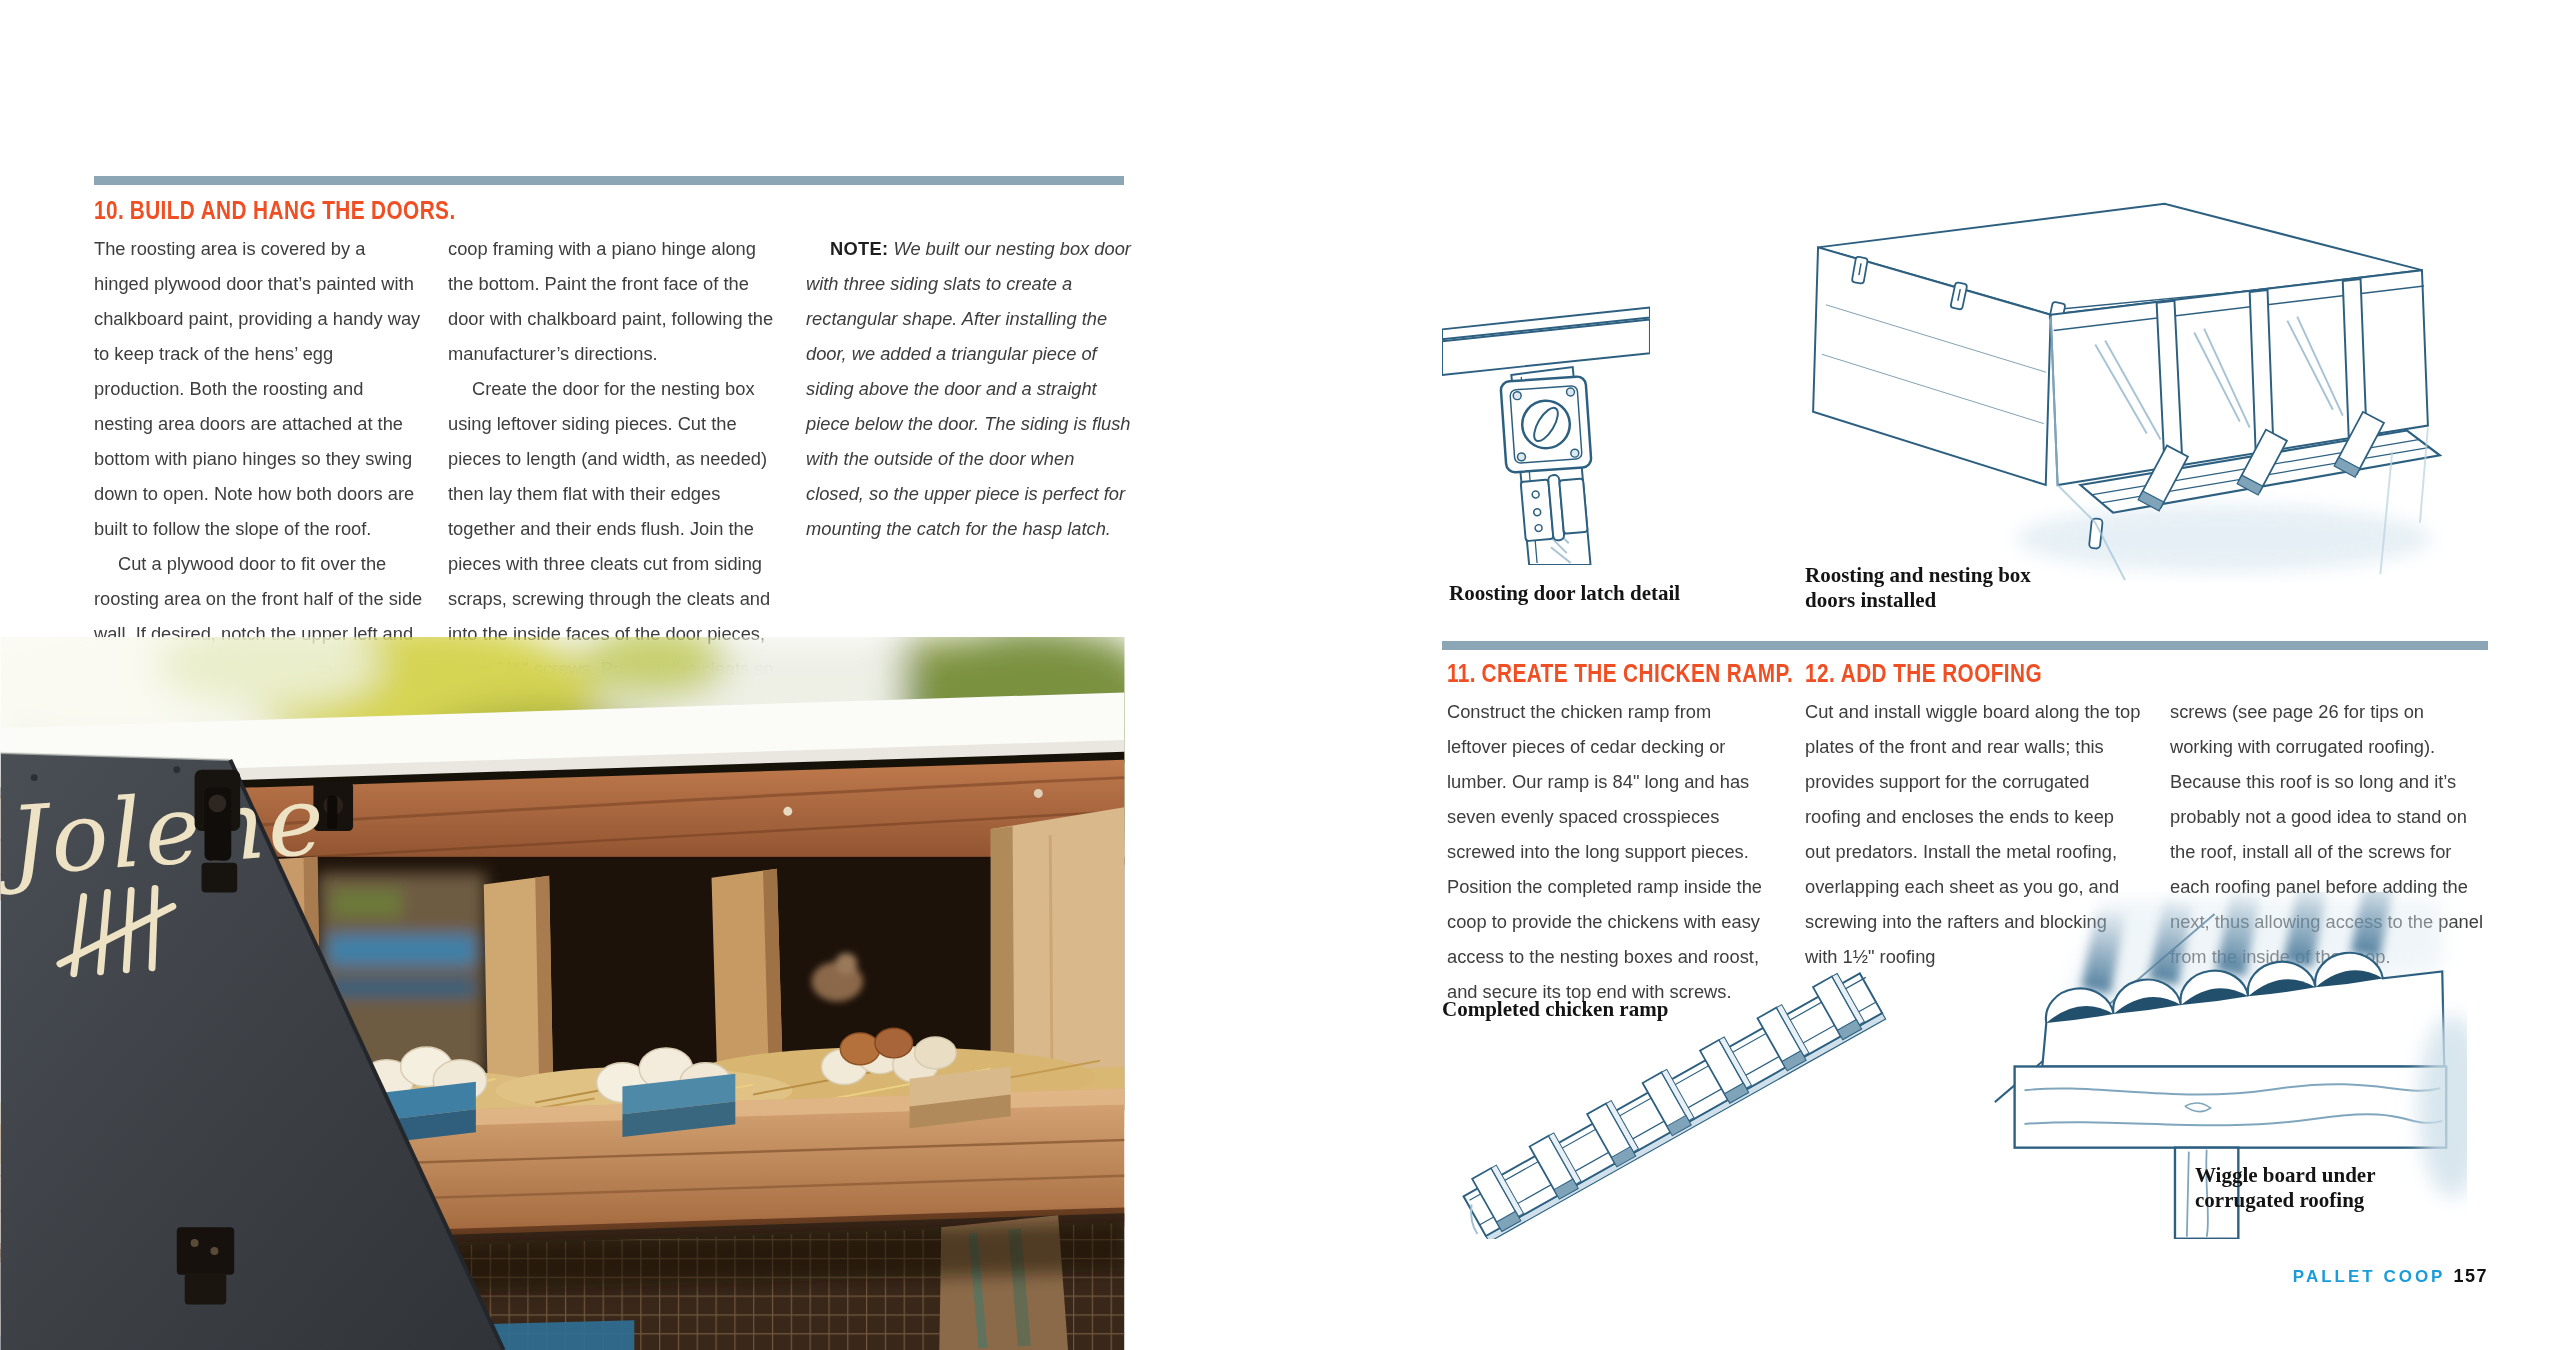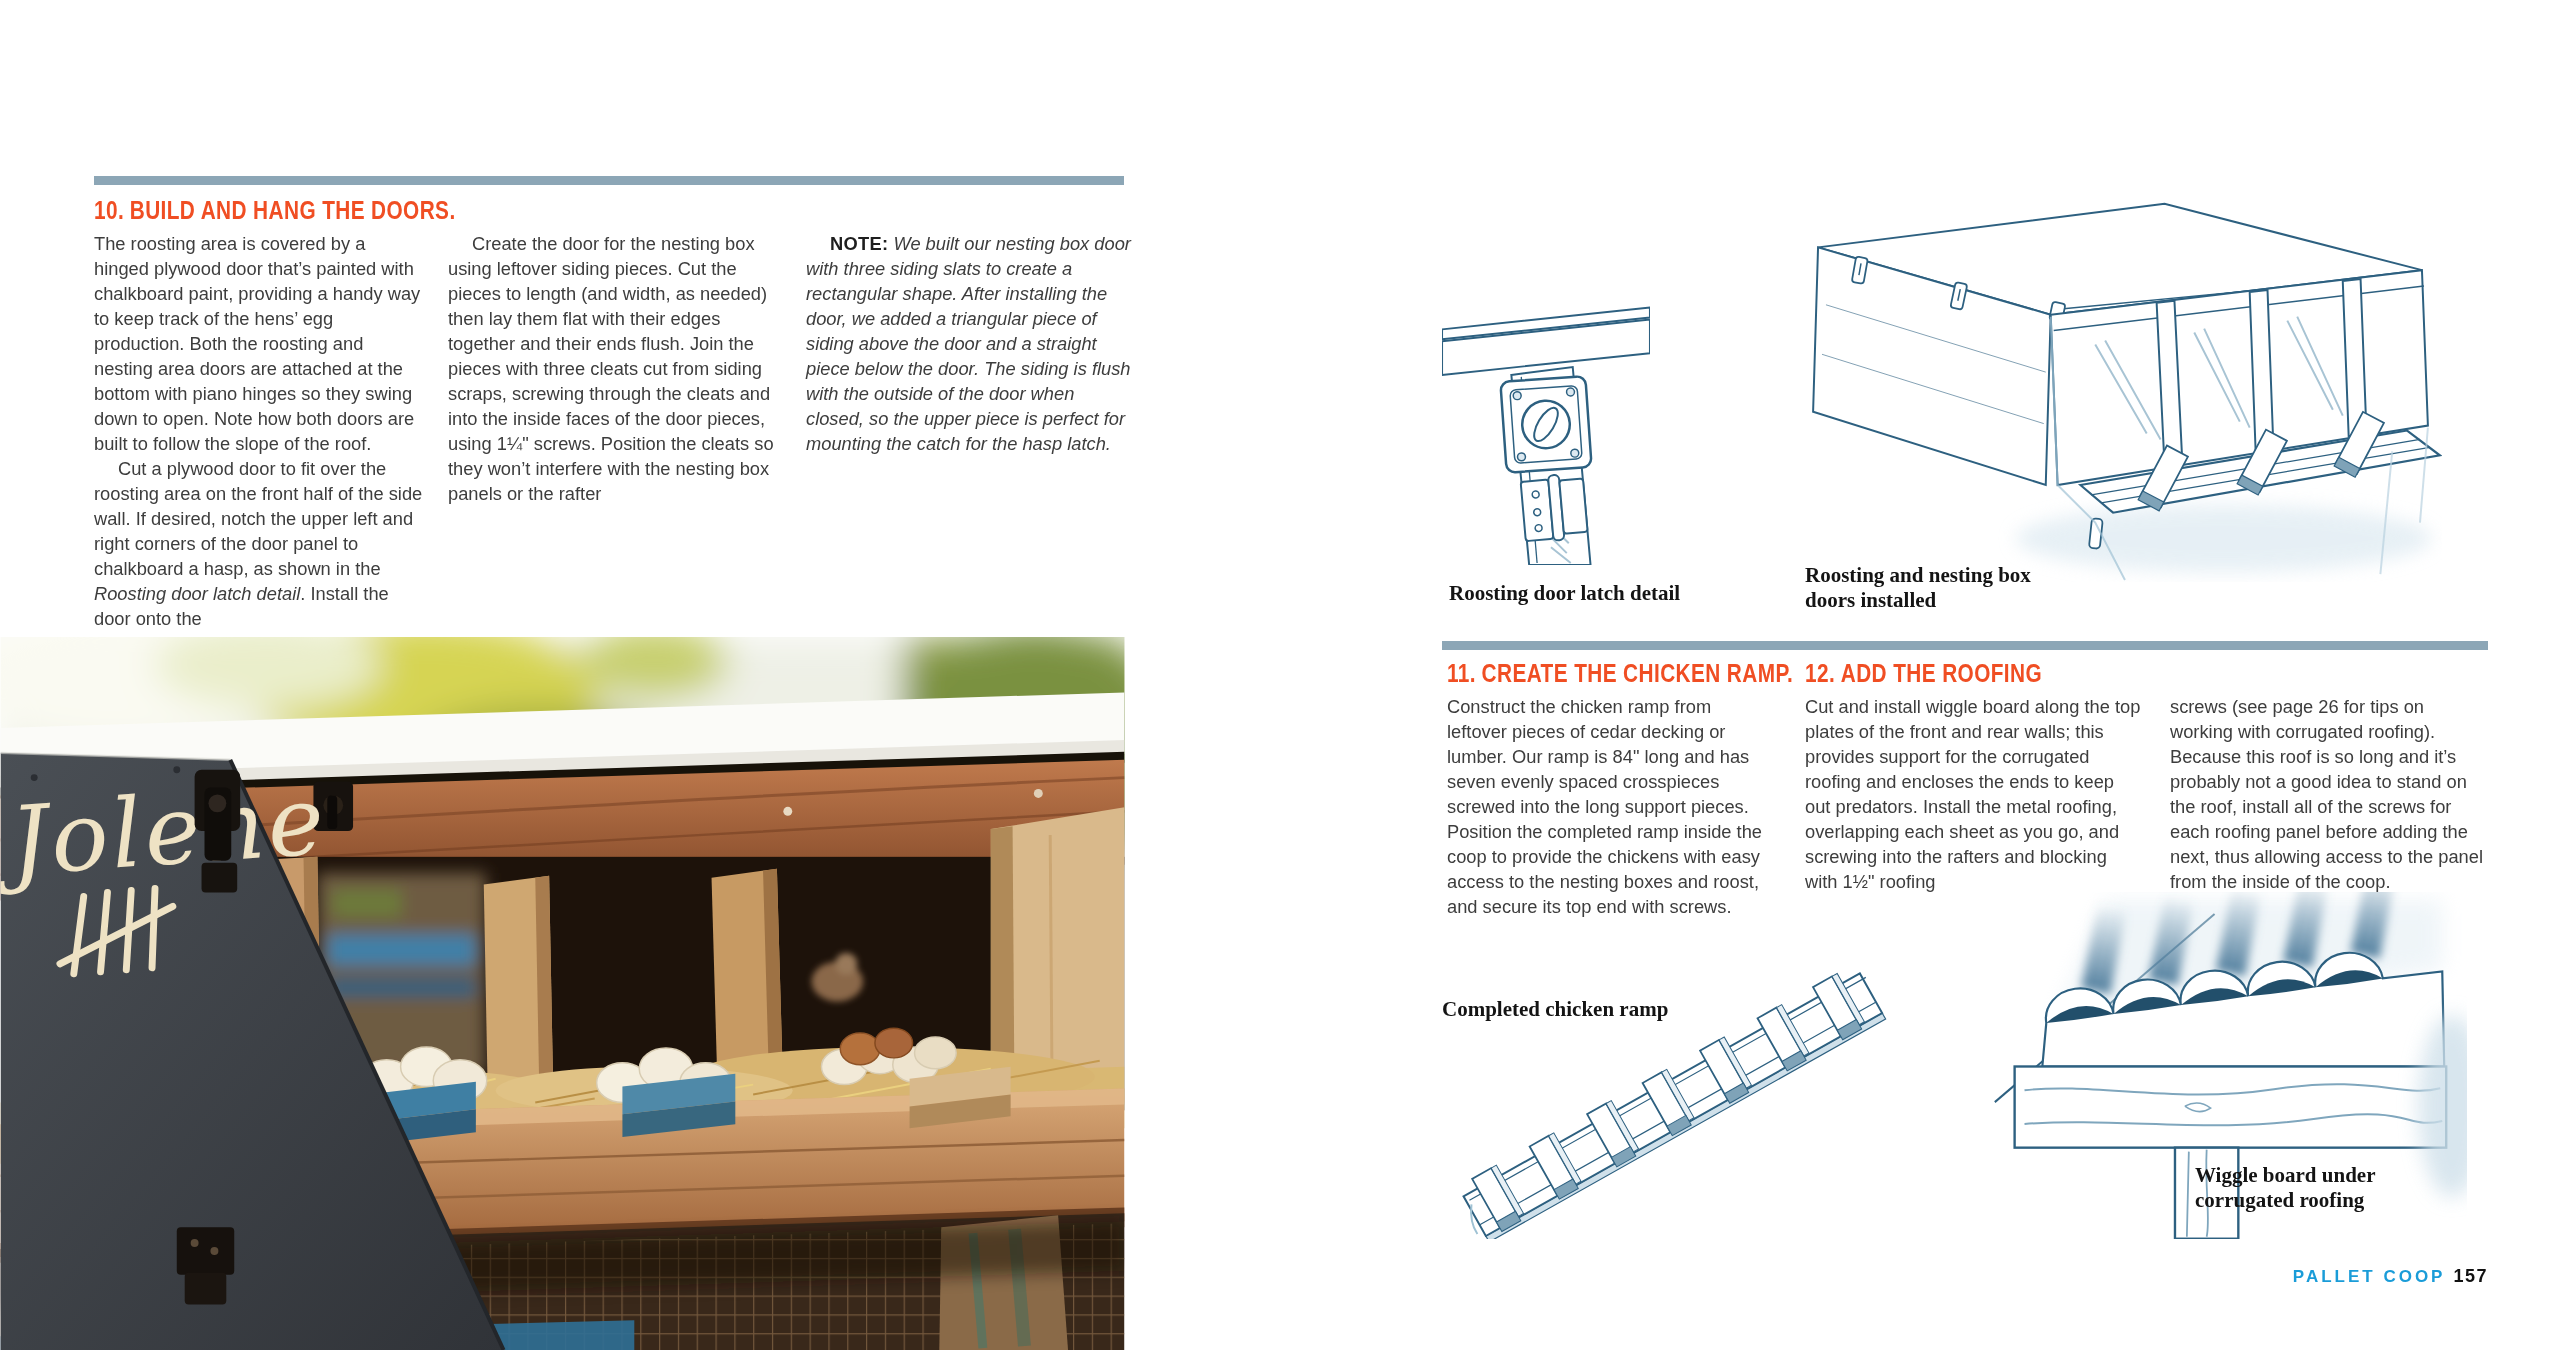--- a/index.html
+++ b/index.html
@@ -2,21 +2,21 @@
 <html><head>
 <meta charset="utf-8">
 <style>
   html,body{margin:0;padding:0;background:#ffffff;}
   .spread{position:relative;width:2576px;height:1350px;background:#ffffff;overflow:hidden;
           font-family:"Liberation Sans",sans-serif;}
   .bar{position:absolute;height:9px;background:#8ca6b6;}
   .step-head{position:absolute;color:#f04e23;font-weight:bold;font-size:26px;line-height:30px;
              white-space:nowrap;transform:scaleX(.8);transform-origin:left top;letter-spacing:0.5px;}
   .step-head .num{margin-right:7px;}
-  .bodycol{position:absolute;font-size:18.3px;line-height:25px;color:#3d3d3d;}
+  .bodycol{position:absolute;font-size:18.3px;line-height:35px;color:#3d3d3d;}
   .bodycol p{margin:0;}
   .bodycol p.ind{text-indent:24px;}
   .bodycol em{font-style:italic;}
   .note-label{font-weight:bold;color:#1e1e1e;letter-spacing:0.3px;}
   .note-text{font-style:italic;}
   .caption{position:absolute;font-family:"Liberation Serif",serif;font-weight:bold;
            font-size:21px;line-height:25px;color:#141414;}
   .footer{position:absolute;font-weight:bold;font-size:17px;letter-spacing:3px;white-space:nowrap;}
   .footer .bt{color:#1a9cd8;}
   .footer .pn{color:#111111;margin-left:8px;letter-spacing:1.5px;font-size:18px;}
@@ -32,20 +32,21 @@
   <div class="step-head" style="left:94px;top:195px;">
     <span class="num">10.</span><span>BUILD AND HANG THE DOORS.</span>
   </div>
 
   <div class="bodycol" style="left:94px;top:231px;width:329px;">
     <p>The roosting area is covered by a hinged plywood door that’s painted with chalkboard paint, providing a handy way to keep track of the hens’ egg production. Both the roosting and nesting area doors are attached at the bottom with piano hinges so they swing down to open. Note how both doors are built to follow the slope of the roof.</p>
     <p class="ind"><span>Cut a plywood door to fit over the roosting area on the front half of the side wall. If desired, notch the upper left and right corners of the door panel to chalkboard a hasp, as shown in the </span><em>Roosting door latch detail</em><span>. Install the door onto the</span></p>
   </div>
 
   <div class="bodycol" style="left:448px;top:231px;width:331px;">
+    <p>coop framing with a piano hinge along the bottom. Paint the front face of the door with chalkboard paint, following the manufacturer’s directions.</p>
     <p class="ind">Create the door for the nesting box using leftover siding pieces. Cut the pieces to length (and width, as needed) then lay them flat with their edges together and their ends flush. Join the pieces with three cleats cut from siding scraps, screwing through the cleats and into the inside faces of the door pieces, using 1¼" screws. Position the cleats so they won’t interfere with the nesting box panels or the rafter</p>
   </div>
 
   <div class="bodycol" style="left:806px;top:231px;width:327px;">
     <p class="ind"><span class="note-label">NOTE:</span><span class="note-text"> We built our nesting box door with three siding slats to create a rectangular shape. After installing the door, we added a triangular piece of siding above the door and a straight piece below the door. The siding is flush with the outside of the door when closed, so the upper piece is perfect for mounting the catch for the hasp latch.</span></p>
   </div>
 
   <svg class="illo" style="left:0;top:637px;" width="1125" height="713" viewBox="0 0 1135 720">
     <defs>
       <filter id="b18" x="-40%" y="-40%" width="180%" height="180%">

